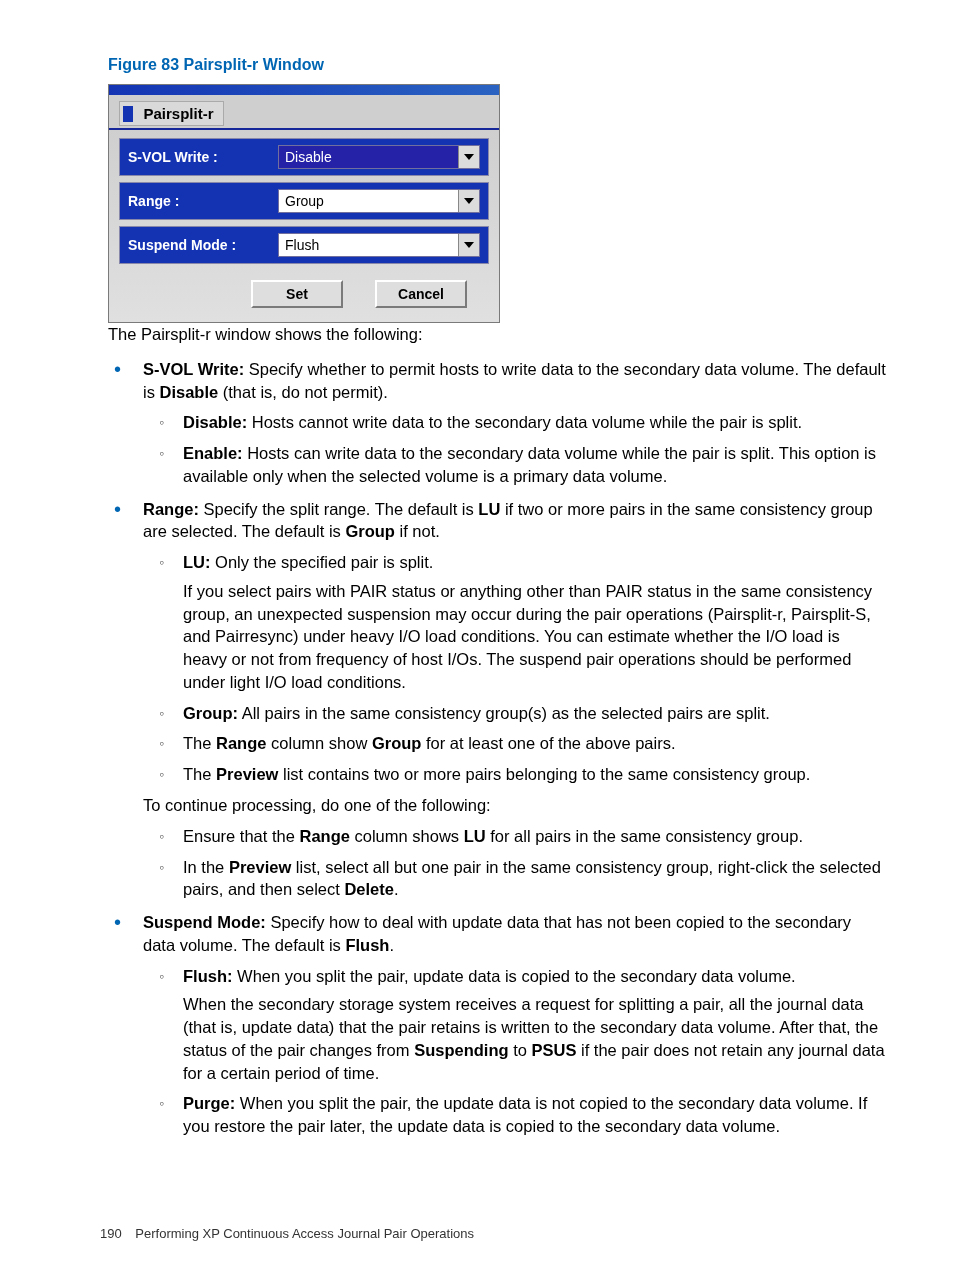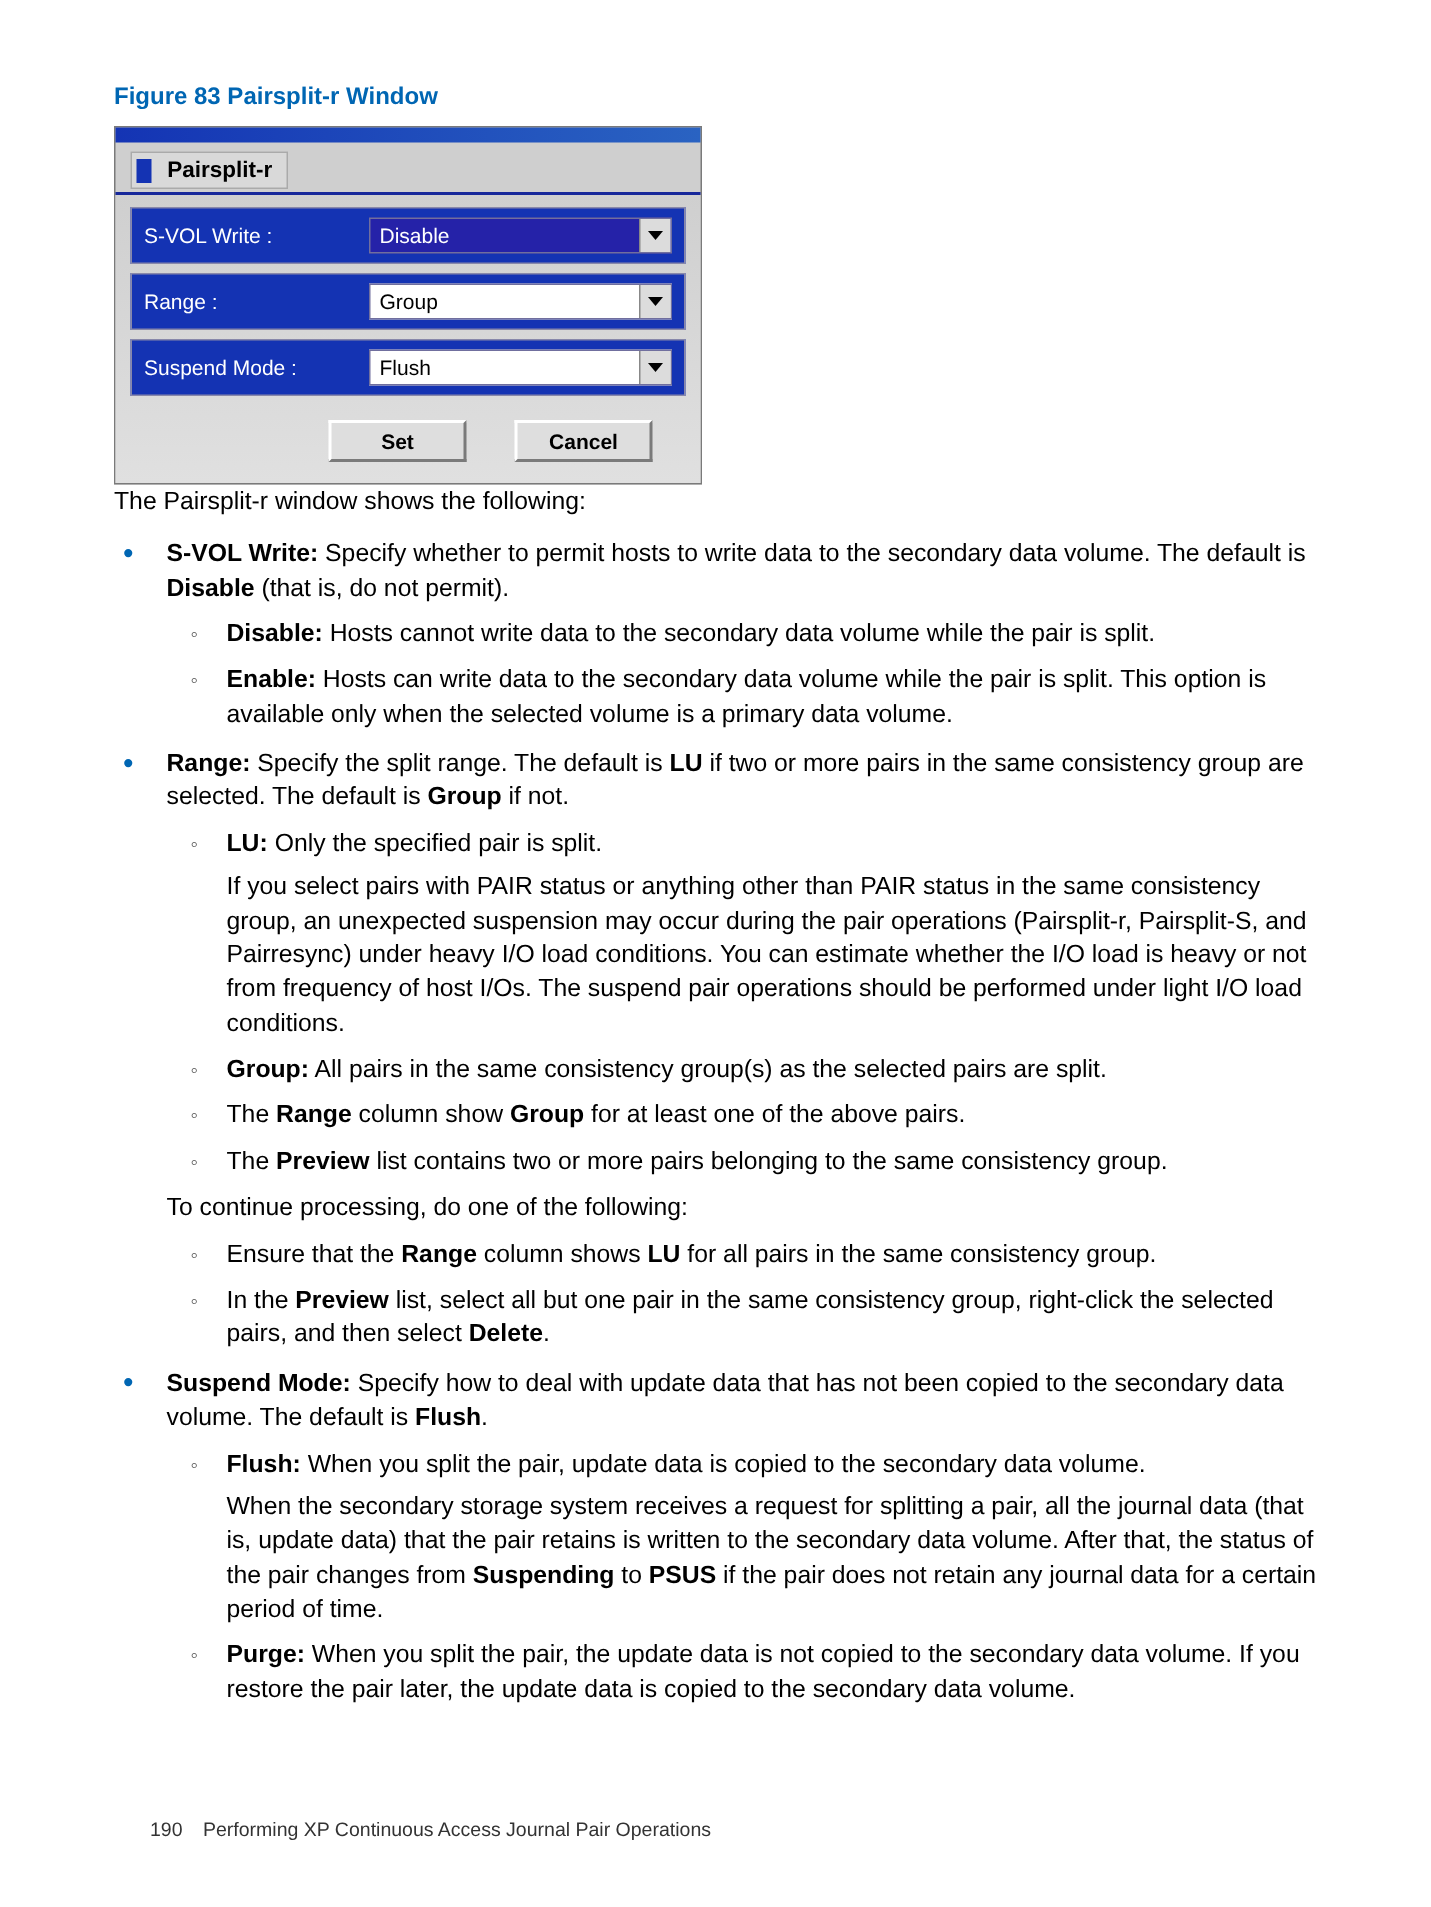--- a/index.html
+++ b/index.html
@@ -6,21 +6,21 @@
     margin: 0;
     padding: 0;
     background: #ffffff;
     font-family: "Arial", "Helvetica", sans-serif;
     color: #000;
   }
   .page {
     width: 954px;
     min-height: 1271px;
     box-sizing: border-box;
-    padding: 56px 68px 36px 76px;
+    padding: 56px 68px 36px 108px;
     position: relative;
   }
   .fig-caption {
     color: #0066b3;
     font-weight: bold;
     font-size: 16px;
     margin-bottom: 10px;
     font-family: "Segoe UI", Arial, sans-serif;
   }
   .dialog-outer {
@@ -63,21 +63,21 @@
   .form-row {
     display: flex;
     align-items: center;
     background: #1433b3;
     border: 1px solid #8888aa;
     padding: 6px 8px;
     margin-bottom: 6px;
   }
   .form-label {
     color: #ffffff;
-    font-weight: normal;
+    font-weight: bold;
     font-size: 14px;
     flex: 0 0 150px;
   }
   .form-select {
     flex: 1;
     height: 22px;
     display: flex;
     align-items: center;
     background: #ffffff;
     border: 1px solid #706f9e;
@@ -170,21 +170,21 @@
     margin-bottom: 8px;
   }
   .sub-after {
     padding-left: 40px;
     margin-top: 6px;
     margin-bottom: 6px;
   }
   .b { font-weight: bold; }
   .footer {
     position: absolute;
-    bottom: 44px;
+    bottom: 30px;
     left: 100px;
     font-size: 13px;
     color: #333;
   }
   .footer .pg {
     margin-right: 10px;
   }
 </style>
 </head>
 <body>

